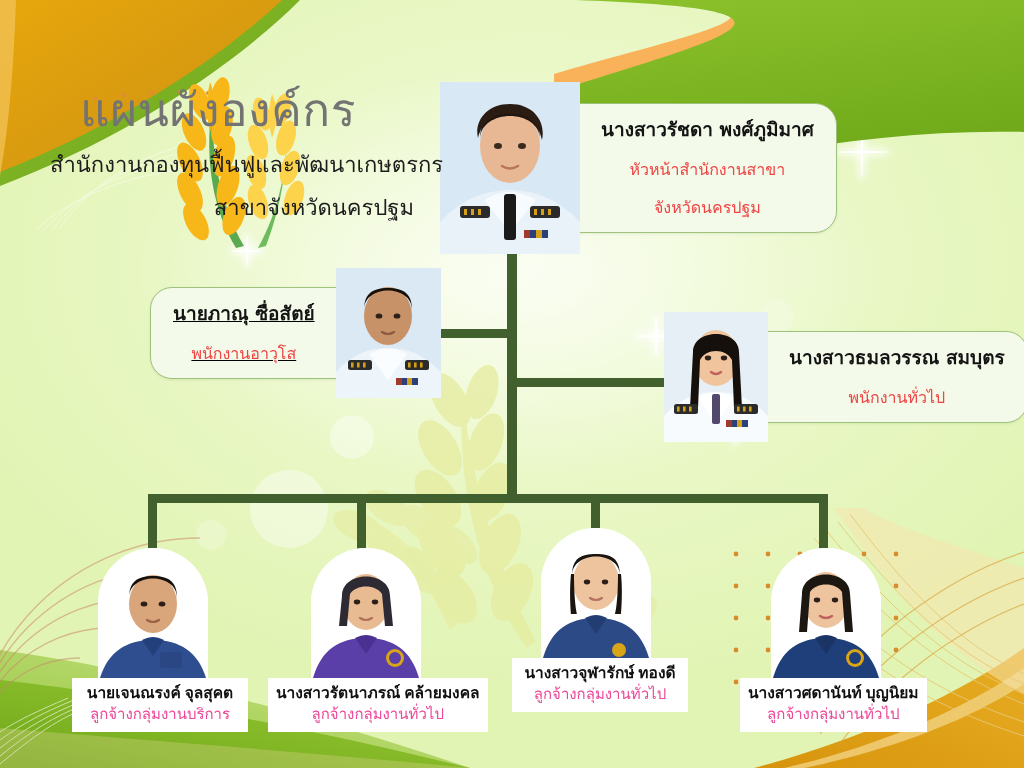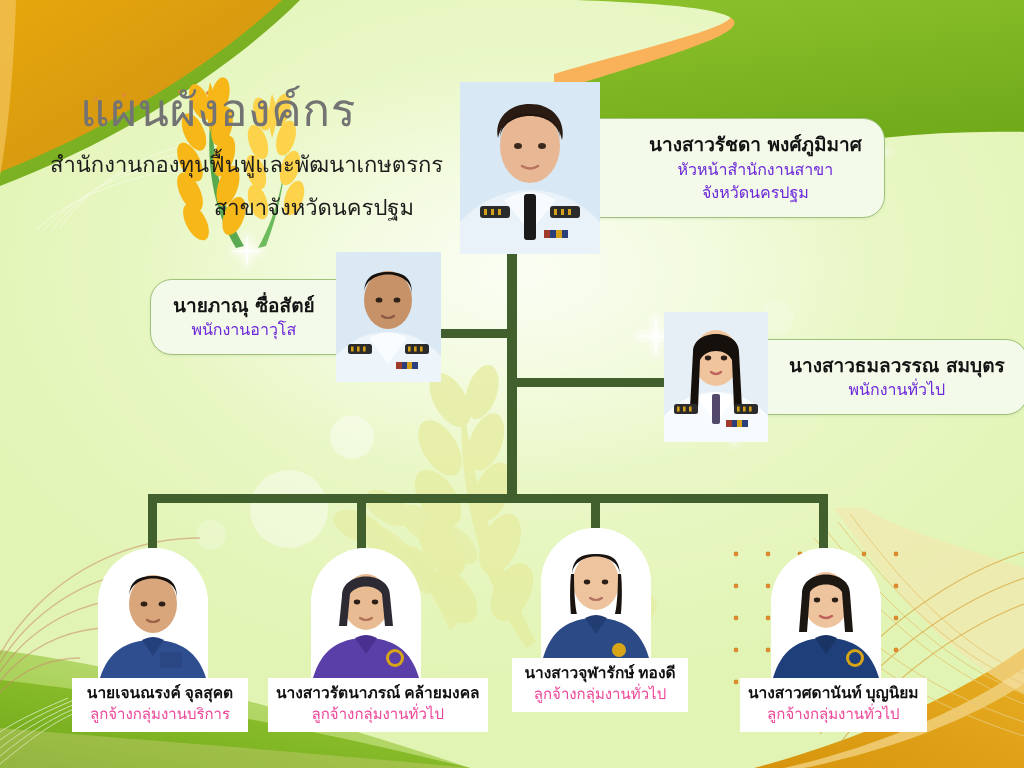--- a/index.html
+++ b/index.html
@@ -65,21 +65,21 @@
     background:#f3fae9;border:1.6px solid #9ec27c;
     border-radius:0 22px 22px 0;display:flex;flex-direction:column;
     justify-content:center;align-items:center;align-self:center;
     box-shadow:0 1px 3px rgba(60,90,30,.10);
   }
   .pcard.left-panel .panel{
     margin-left:0;margin-right:-34px;order:-1;
     padding:14px 54px 14px 22px;border-radius:22px 0 0 22px;
   }
   .pname{font-size:19px;font-weight:700;color:#141414;white-space:nowrap;line-height:1.25;}
-  .prole{font-size:16px;color:#6d28d9;white-space:nowrap;line-height:1.32;margin-top:2px;}
+  .prole{font-size:16px;color:#ef4444;white-space:nowrap;line-height:1.32;margin-top:17px;}
 
   
   .staff{position:absolute;z-index:5;text-align:center;font-family:Liberation Serif, serif;}
   .staff .shot{
     width:110px;height:130px;margin:0 auto;background:#fff;
     border-radius:55px 55px 0 0;overflow:hidden;position:relative;
   }
   .staff .cap{
     background:#fff;padding:5px 8px 8px;margin-top:0;
     display:inline-block;min-width:160px;
@@ -307,21 +307,21 @@
 
   <div class="conn" style="left:507px;top:246px;width:10px;height:256px;"></div>
   <div class="conn" style="left:420px;top:329px;width:95px;height:9px;"></div>
   <div class="conn" style="left:512px;top:378px;width:160px;height:9px;"></div>
   <div class="conn" style="left:148px;top:494px;width:680px;height:9px;"></div>
   <div class="conn" style="left:148px;top:494px;width:9px;height:56px;"></div>
   <div class="conn" style="left:357px;top:494px;width:9px;height:56px;"></div>
   <div class="conn" style="left:591px;top:494px;width:9px;height:56px;"></div>
   <div class="conn" style="left:819px;top:494px;width:9px;height:56px;"></div>
 
-  <div class="pcard" style="left:460px;top:82px;gap:28px;">
+  <div class="pcard" style="left:440px;top:82px;">
     <div class="photo" style="width:140px;height:172px;background:linear-gradient(#cfe3f2,#e8f1f8);">
       <svg viewBox="0 0 140 172" style="width:100%;height:100%;display:block;">
         <rect width="140" height="172" fill="#d8e8f5"></rect>
         <path d="M0 140 C22 116 48 108 70 108 C92 108 118 116 140 140 L140 172 L0 172 Z" fill="#e9f2f8"></path>
         <path d="M44 118 L70 150 L96 118 C86 112 78 110 70 110 C62 110 54 112 44 118 Z" fill="#f7fbfd"></path>
         <rect x="64" y="112" width="12" height="46" rx="3" fill="#1a1a1a"></rect>
         <ellipse cx="70" cy="64" rx="30" ry="37" fill="#e8b894"></ellipse>
         <path d="M40 58 C40 26 100 26 100 58 C100 40 92 30 70 30 C48 30 40 40 40 58 Z" fill="#20160f"></path>
         <path d="M38 56 C34 40 46 22 70 22 C94 22 106 40 102 58 C98 40 88 32 70 32 C52 32 42 40 38 56 Z" fill="#2a1c12"></path>
         <ellipse cx="58" cy="64" rx="4" ry="3" fill="#3a2a1e"></ellipse>
@@ -344,21 +344,21 @@
         </g>
       </svg>
     </div>
     <div class="panel">
       <div class="pname">นางสาวรัชดา พงศ์ภูมิมาศ</div>
       <div class="prole">หัวหน้าสำนักงานสาขา</div>
       <div class="prole">จังหวัดนครปฐม</div>
     </div>
   </div>
 
-  <div class="pcard left-panel" style="left:150px;top:252px;">
+  <div class="pcard left-panel" style="left:150px;top:268px;text-decoration:underline;">
     <div class="photo" style="width:105px;height:130px;">
       <svg viewBox="0 0 105 130" style="width:100%;height:100%;display:block;">
         <rect width="105" height="130" fill="#dbe9f4"></rect>
         <path d="M0 104 C16 86 34 80 52 80 C70 80 88 86 105 104 L105 130 L0 130 Z" fill="#eef5fa"></path>
         <path d="M33 86 L52 112 L71 86 C64 82 58 81 52 81 C46 81 41 82 33 86 Z" fill="#fafdff"></path>
         <ellipse cx="52" cy="48" rx="24" ry="29" fill="#c89268"></ellipse>
         <path d="M28 42 C28 16 76 16 76 42 C76 26 68 20 52 20 C36 20 28 26 28 42 Z" fill="#17110c"></path>
         <ellipse cx="43" cy="48" rx="3.4" ry="2.6" fill="#2e211a"></ellipse>
         <ellipse cx="61" cy="48" rx="3.4" ry="2.6" fill="#2e211a"></ellipse>
         <path d="M46 64 Q52 68 58 64" stroke="#8b5a45" stroke-width="2.2" fill="none" stroke-linecap="round"></path>

